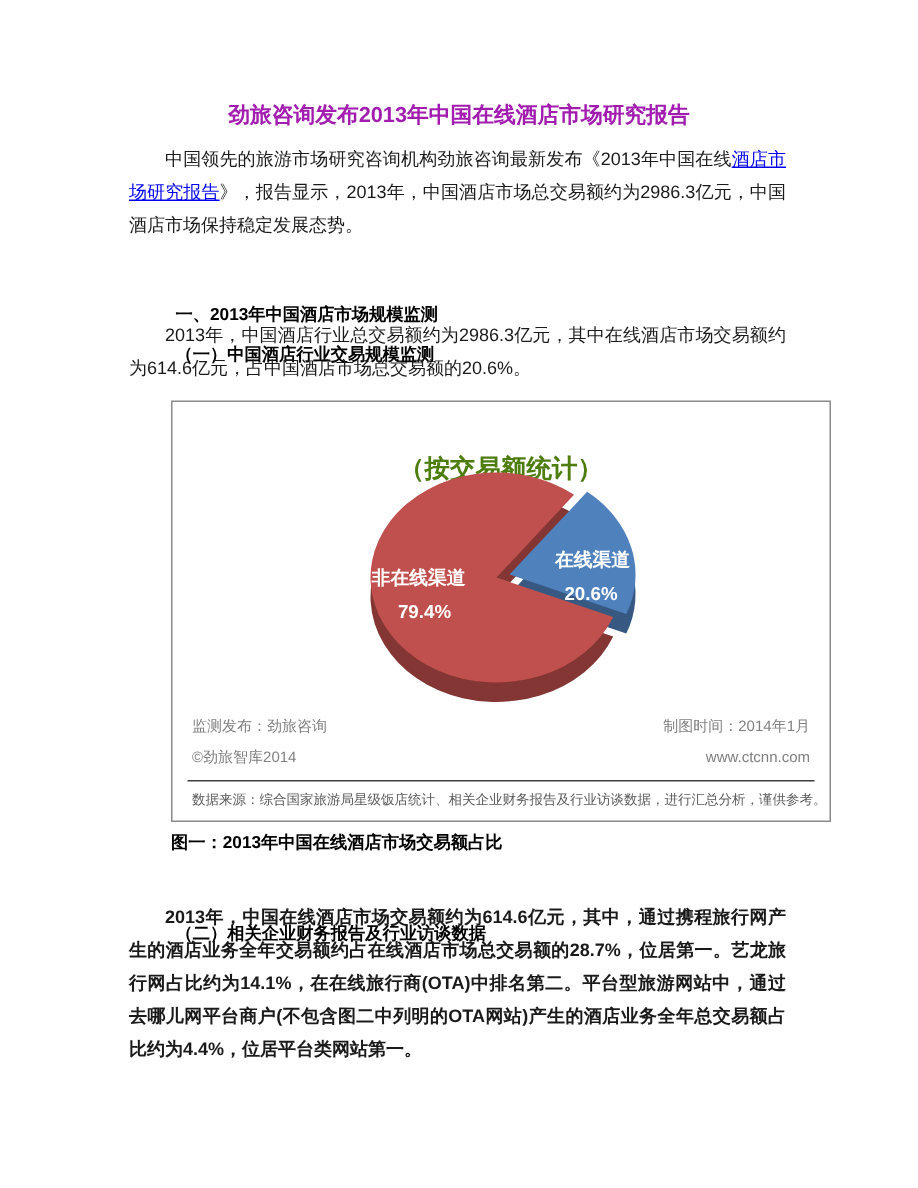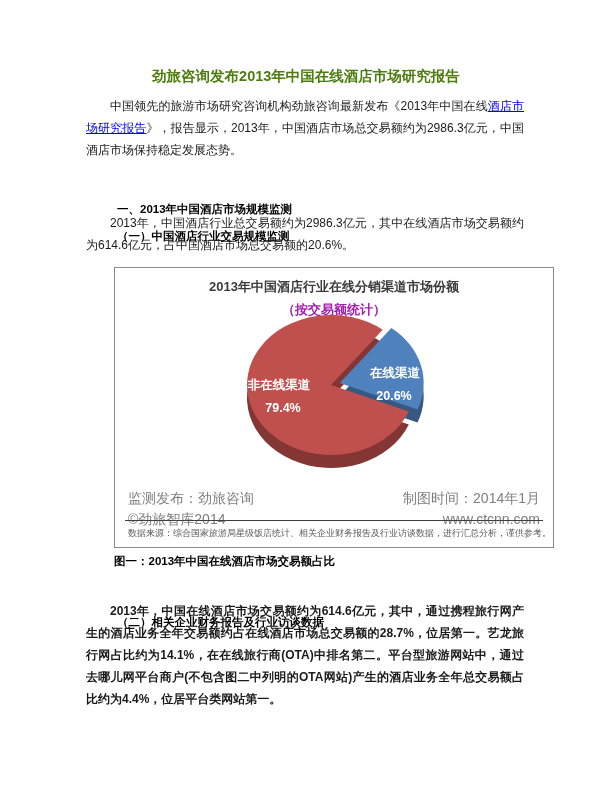--- a/index.html
+++ b/index.html
@@ -9,21 +9,21 @@
     font-family:"Liberation Sans","DejaVu Sans",sans-serif;
     color:#1c1c1c;
     position:relative;
     overflow:hidden;
   }
   .abs { position:absolute; }
 
   .doc-title {
     left:0; right:0; top:67px;
     text-align:center;
-    font-size:14.5px; font-weight:bold; color:#4d7c0f;
+    font-size:14.5px; font-weight:bold; color:#a21caf;
   }
 
   .para {
     left:86px; width:438px;
     font-size:12px; line-height:22px;
     text-align:justify; text-justify:inter-ideograph;
     color:#1a1a1a;
     text-indent:2em;
   }
   #p1 { top:95px; }
@@ -48,31 +48,31 @@
     background:#fff;
   }
   .chart-title {
     left:0; right:0; top:10px;
     text-align:center;
     font-size:13px; font-weight:bold; color:#3b3b3b;
   }
   .chart-subtitle {
     left:0; right:0; top:33px;
     text-align:center;
-    font-size:13px; font-weight:bold; color:#a21caf;
+    font-size:17px; font-weight:bold; color:#4d7c0f;
   }
   #pie-svg { position:absolute; left:0; top:0; }
   #pie-svg text {
     font-family:"Liberation Sans","DejaVu Sans",sans-serif;
     font-size:12.5px; font-weight:bold; fill:#ffffff;
     text-anchor:middle;
   }
   .chart-foot {
-    top:220px;
-    font-size:14px; line-height:21px; color:#7f7f7f;
+    top:206px;
+    font-size:10px; line-height:21px; color:#7f7f7f;
   }
   .chart-foot.left  { left:13px;  text-align:left; }
   .chart-foot.right { right:13px; text-align:right; }
   .chart-divider {
     left:10px; right:10px; top:252px;
     border-top:1.5px solid #3f3f3f; height:0;
   }
   .chart-source {
     left:13px; right:6px; top:259px;
     font-size:9px; color:#595959;
@@ -89,21 +89,20 @@
 <div class="abs doc-title">劲旅咨询发布2013年中国在线酒店市场研究报告</div>
 
 <div class="abs para" id="p1"><span>中国领先的旅游市场研究咨询机构劲旅咨询最新发布《2013年中国在线</span><a class="doclink" href="#">酒店市场研究报告</a><span>》，报告显示，2013年，中国酒店市场总交易额约为2986.3亿元，中国酒店市场保持稳定发展态势。</span></div>
 
 <div class="abs heading" id="h1">一、2013年中国酒店市场规模监测</div>
 <div class="abs heading" id="h2">（一）中国酒店行业交易规模监测</div>
 
 <div class="abs para" id="p2">2013年，中国酒店行业总交易额约为2986.3亿元，其中在线酒店市场交易额约为614.6亿元，占中国酒店市场总交易额的20.6%。</div>
 
 <div class="abs chart-box">
-  <div class="abs chart-title">2013年中国酒店行业在线分销渠道市场份额</div>
   <div class="abs chart-subtitle">（按交易额统计）</div>
 
   <svg id="pie-svg" width="438" height="277" viewBox="0 0 438 277">
       <path d="M 216 130 L 293.8 156.4 A 84 70 0 1 1 267.7 74.8 Z" fill="rgb(131,54,52)"></path>
       <path d="M 224.69657637753943 128.0303536862668 L 276.4 72.9 A 84 70 0 0 1 302.5 154.4 Z" fill="rgb(54,88,129)"></path>
       <path d="M 216 117 L 293.8 143.4 A 84 70 0 1 1 267.7 61.8 Z" fill="#c0504d"></path>
       <path d="M 224.69657637753943 115.03035368626679 L 276.4 59.9 A 84 70 0 0 1 302.5 141.4 Z" fill="#4f81bd"></path>
       <text x="164" y="121" fill="#ffffff">非在线渠道</text>
       <text x="168" y="144" fill="#ffffff">79.4%</text>
       <text x="280" y="109" fill="#ffffff">在线渠道</text>

